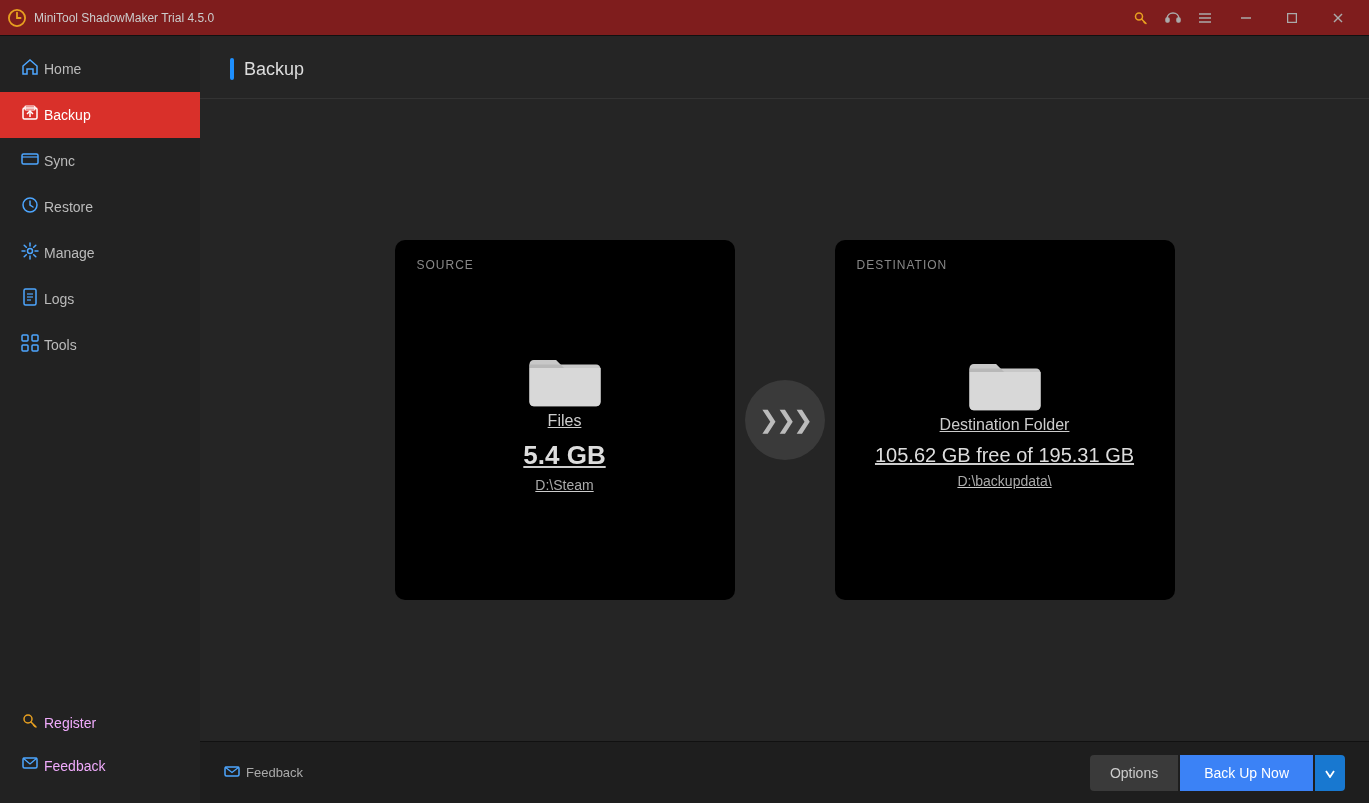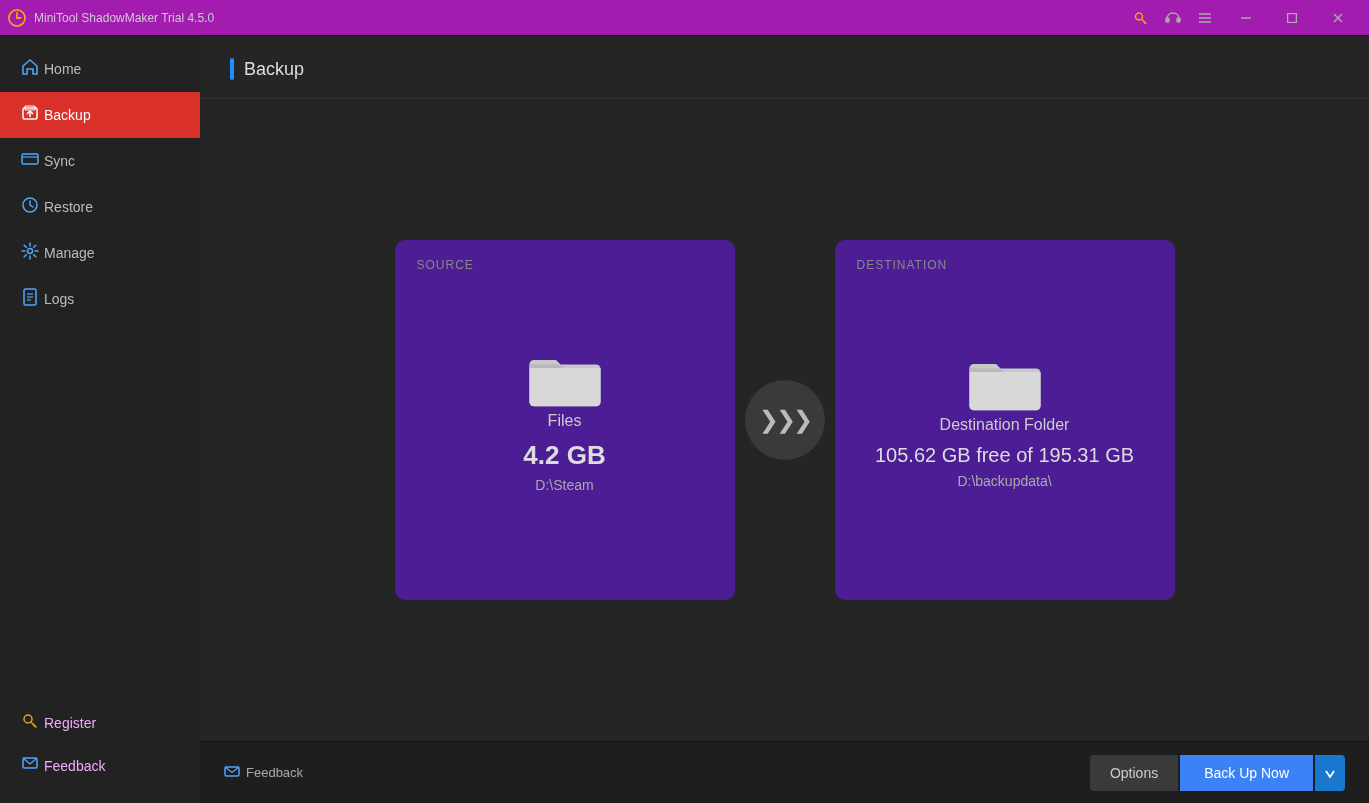--- a/index.html
+++ b/index.html
@@ -10,21 +10,21 @@
       font-family: 'Segoe UI', Arial, sans-serif;
       color: #ccc;
       overflow: hidden;
       display: flex;
       flex-direction: column;
     }
 
     
     .titlebar {
       height: 36px;
-      background: #a21caf;
+      background: #7f1d1d;
       display: flex;
       align-items: center;
       justify-content: space-between;
       padding: 0 8px;
       border-bottom: 1px solid #111;
       flex-shrink: 0;
     }
     .titlebar-left {
       display: flex;
       align-items: center;
@@ -148,30 +148,31 @@
       display: flex;
       align-items: center;
       justify-content: center;
       gap: 0;
       padding: 40px;
       position: relative;
     }
 
     
     .card {
-      background: #4c1d95;
+      background: #000000;
       border-radius: 10px;
       width: 340px;
       height: 360px;
       display: flex;
       flex-direction: column;
       align-items: center;
       justify-content: center;
       cursor: pointer;
       position: relative;
+      text-decoration: underline;
     }
     .card-label {
       position: absolute;
       top: 18px;
       left: 22px;
       font-size: 12px;
       color: #888;
       letter-spacing: 1px;
       text-transform: uppercase;
     }
@@ -391,20 +392,31 @@
           <svg width="18" height="18" viewBox="0 0 18 18" fill="none">
             <rect x="3" y="1" width="12" height="16" rx="1.5" stroke="#4da6ff" stroke-width="1.5" fill="none"></rect>
             <line x1="6" y1="6" x2="12" y2="6" stroke="#4da6ff" stroke-width="1.2"></line>
             <line x1="6" y1="9" x2="12" y2="9" stroke="#4da6ff" stroke-width="1.2"></line>
             <line x1="6" y1="12" x2="10" y2="12" stroke="#4da6ff" stroke-width="1.2"></line>
           </svg>
         </span>
         <span>Logs</span>
       </div>
 
+      <div class="sidebar-item">
+        <span class="icon">
+          <svg width="18" height="18" viewBox="0 0 18 18" fill="none">
+            <rect x="1" y="1" width="6" height="6" rx="1" stroke="#4da6ff" stroke-width="1.5" fill="none"></rect>
+            <rect x="11" y="1" width="6" height="6" rx="1" stroke="#4da6ff" stroke-width="1.5" fill="none"></rect>
+            <rect x="1" y="11" width="6" height="6" rx="1" stroke="#4da6ff" stroke-width="1.5" fill="none"></rect>
+            <rect x="11" y="11" width="6" height="6" rx="1" stroke="#4da6ff" stroke-width="1.5" fill="none"></rect>
+          </svg>
+        </span>
+        <span>Tools</span>
+      </div>
 
     </nav>
 
     <div class="sidebar-bottom">
       <div class="sidebar-item">
         <span class="icon">
           <svg width="16" height="16" viewBox="0 0 16 16" fill="none">
             <circle cx="6" cy="6" r="4" stroke="#e8a020" stroke-width="1.5" fill="none"></circle>
             <line x1="9" y1="9" x2="14" y2="14" stroke="#e8a020" stroke-width="1.5" stroke-linecap="round"></line>
             <line x1="11.5" y1="12" x2="13" y2="13.5" stroke="#e8a020" stroke-width="1.5" stroke-linecap="round"></line>
@@ -436,21 +448,21 @@
       <div class="card">
         <span class="card-label">SOURCE</span>
 
         <svg class="folder-svg" viewBox="0 0 90 70" fill="none">
           <path d="M5 18 C5 15 7 13 10 13 L35 13 L40 18 L80 18 C83 18 85 20 85 23 L85 60 C85 63 83 65 80 65 L10 65 C7 65 5 63 5 60 Z" fill="#c8c8c8"></path>
           <path d="M5 22 L85 22 L85 60 C85 63 83 65 80 65 L10 65 C7 65 5 63 5 60 Z" fill="#d8d8d8"></path>
           <path d="M5 18 L40 18 L44 22 L5 22 Z" fill="#b8b8b8"></path>
         </svg>
 
         <span class="card-name">Files</span>
-        <span class="card-size">4.2 GB</span>
+        <span class="card-size">5.4 GB</span>
         <span class="card-path">D:\Steam</span>
       </div>
 
       <div class="arrow-container">
         <span class="arrow-text" style="font-size:24px; letter-spacing:-3px; color:#bbb;">❯❯❯</span>
       </div>
 
       <div class="card">
         <span class="card-label">DESTINATION</span>
 

